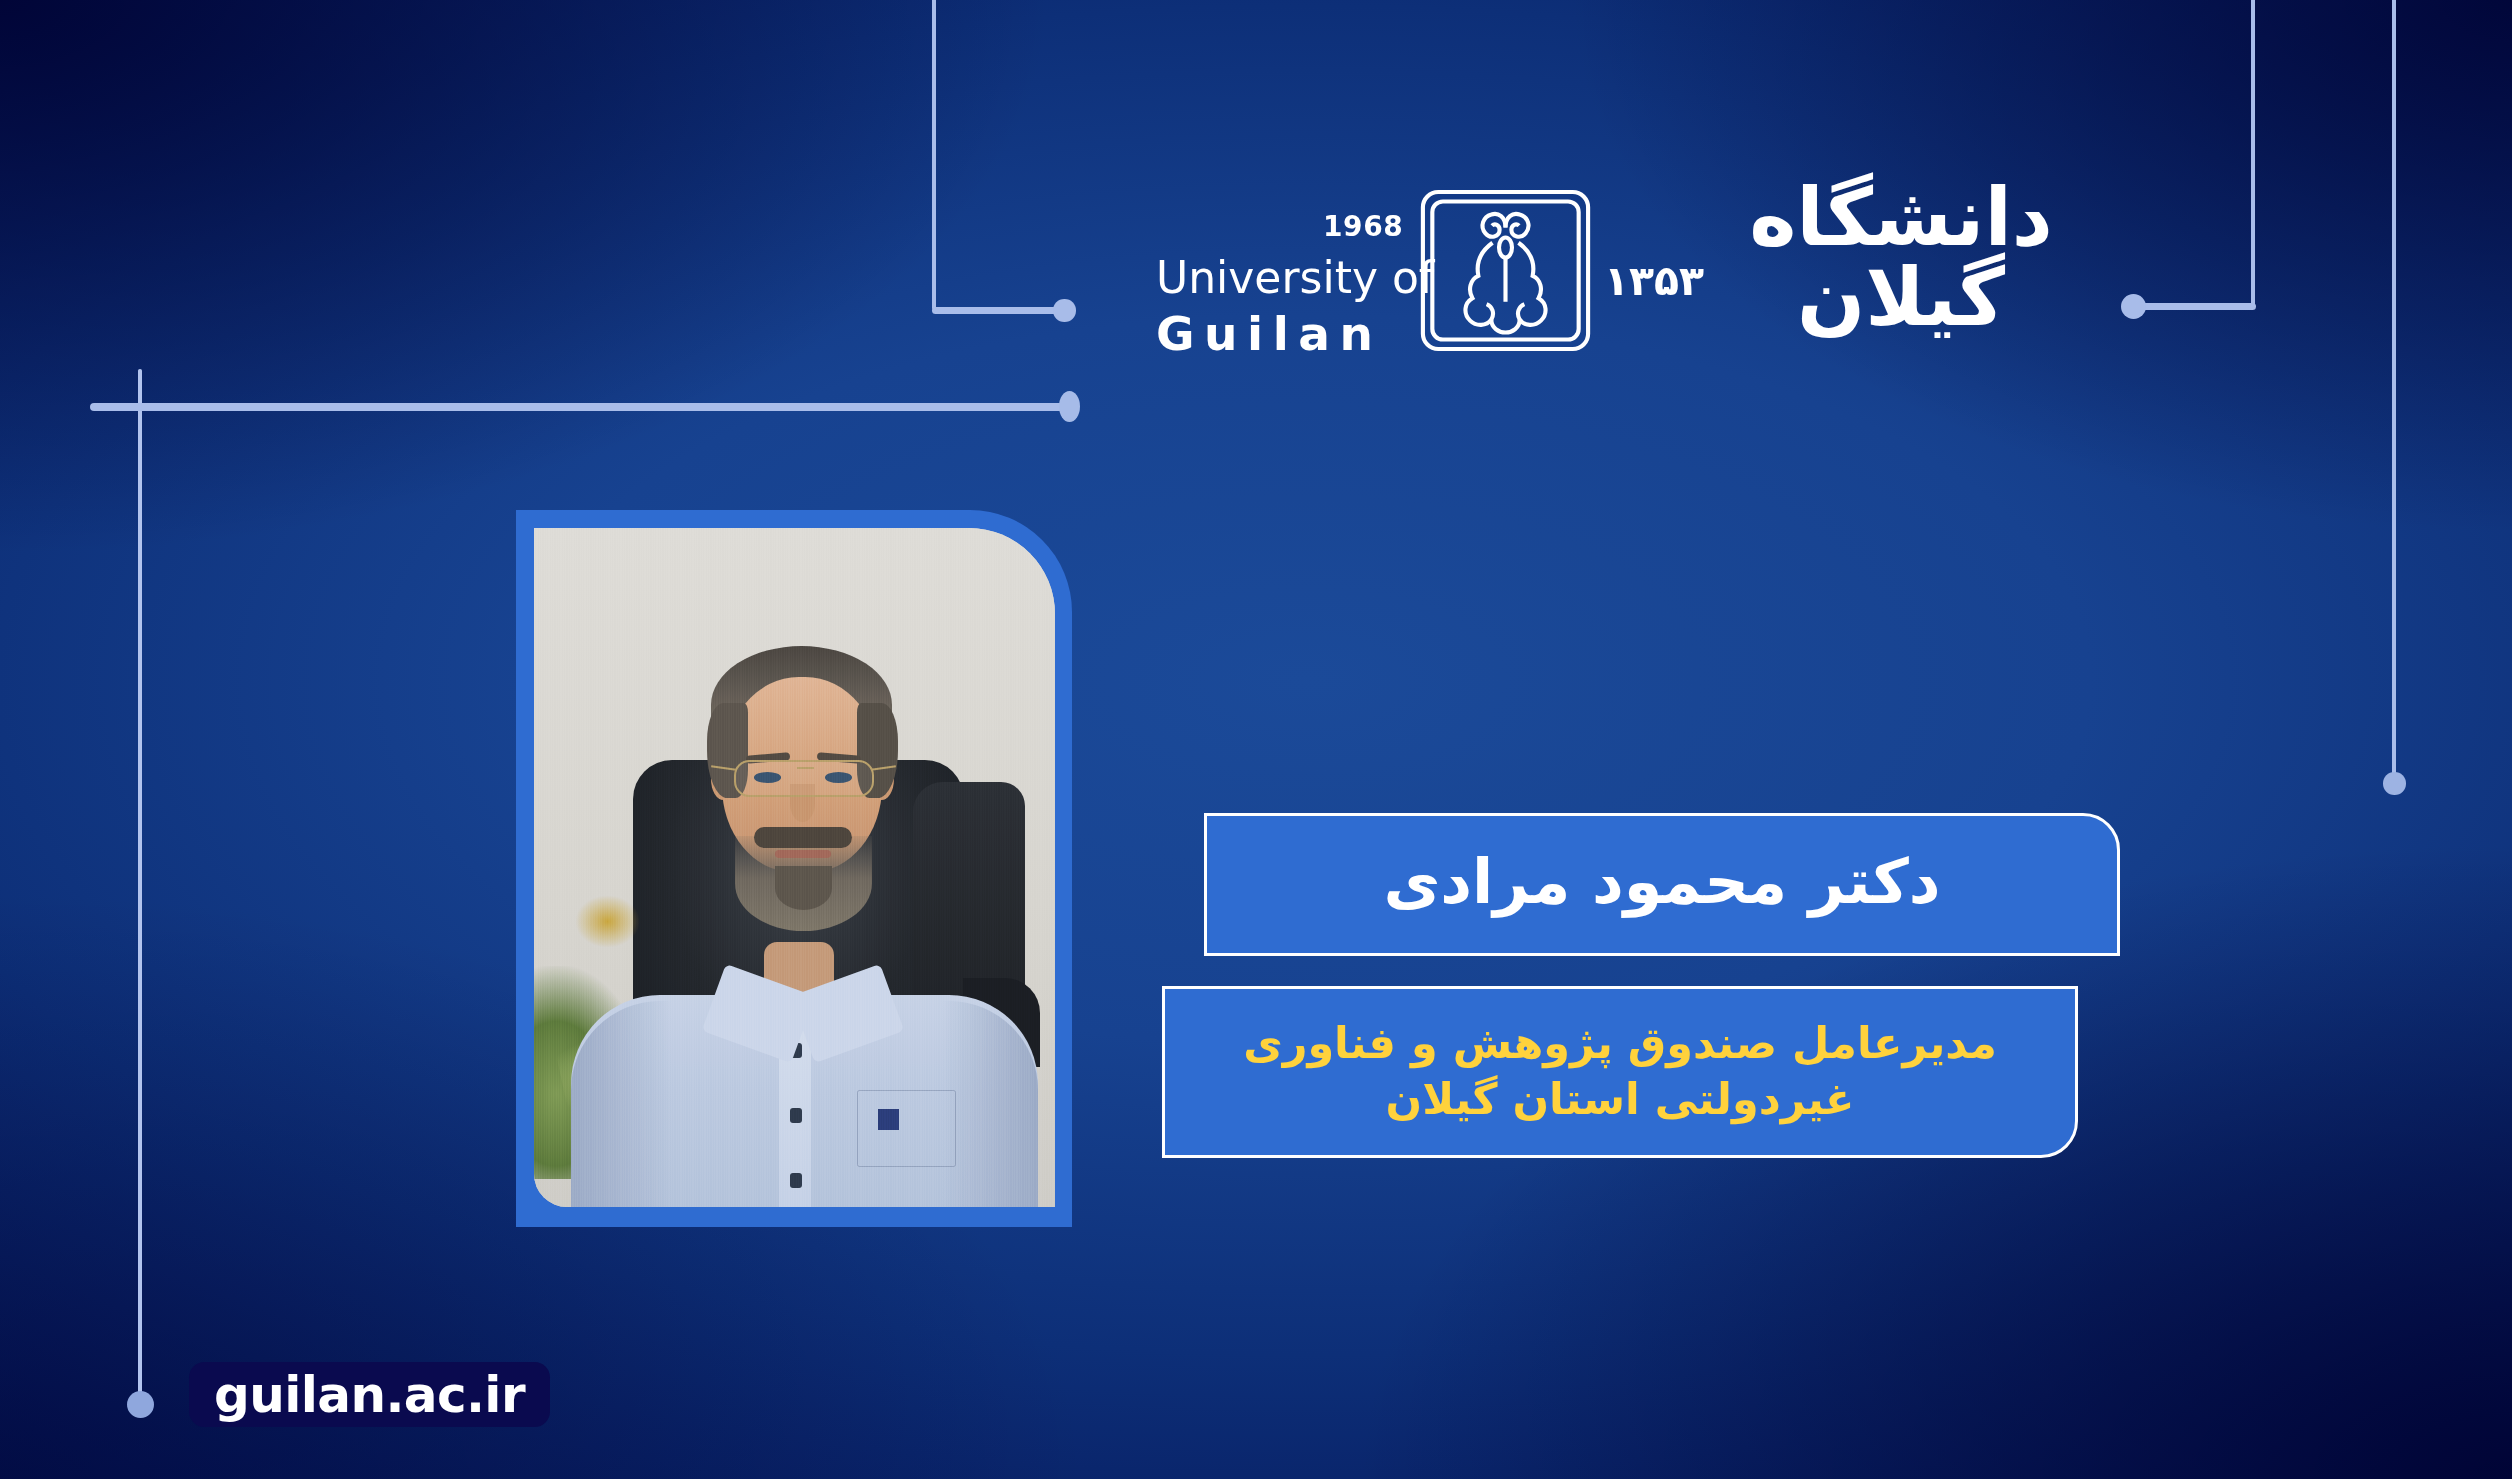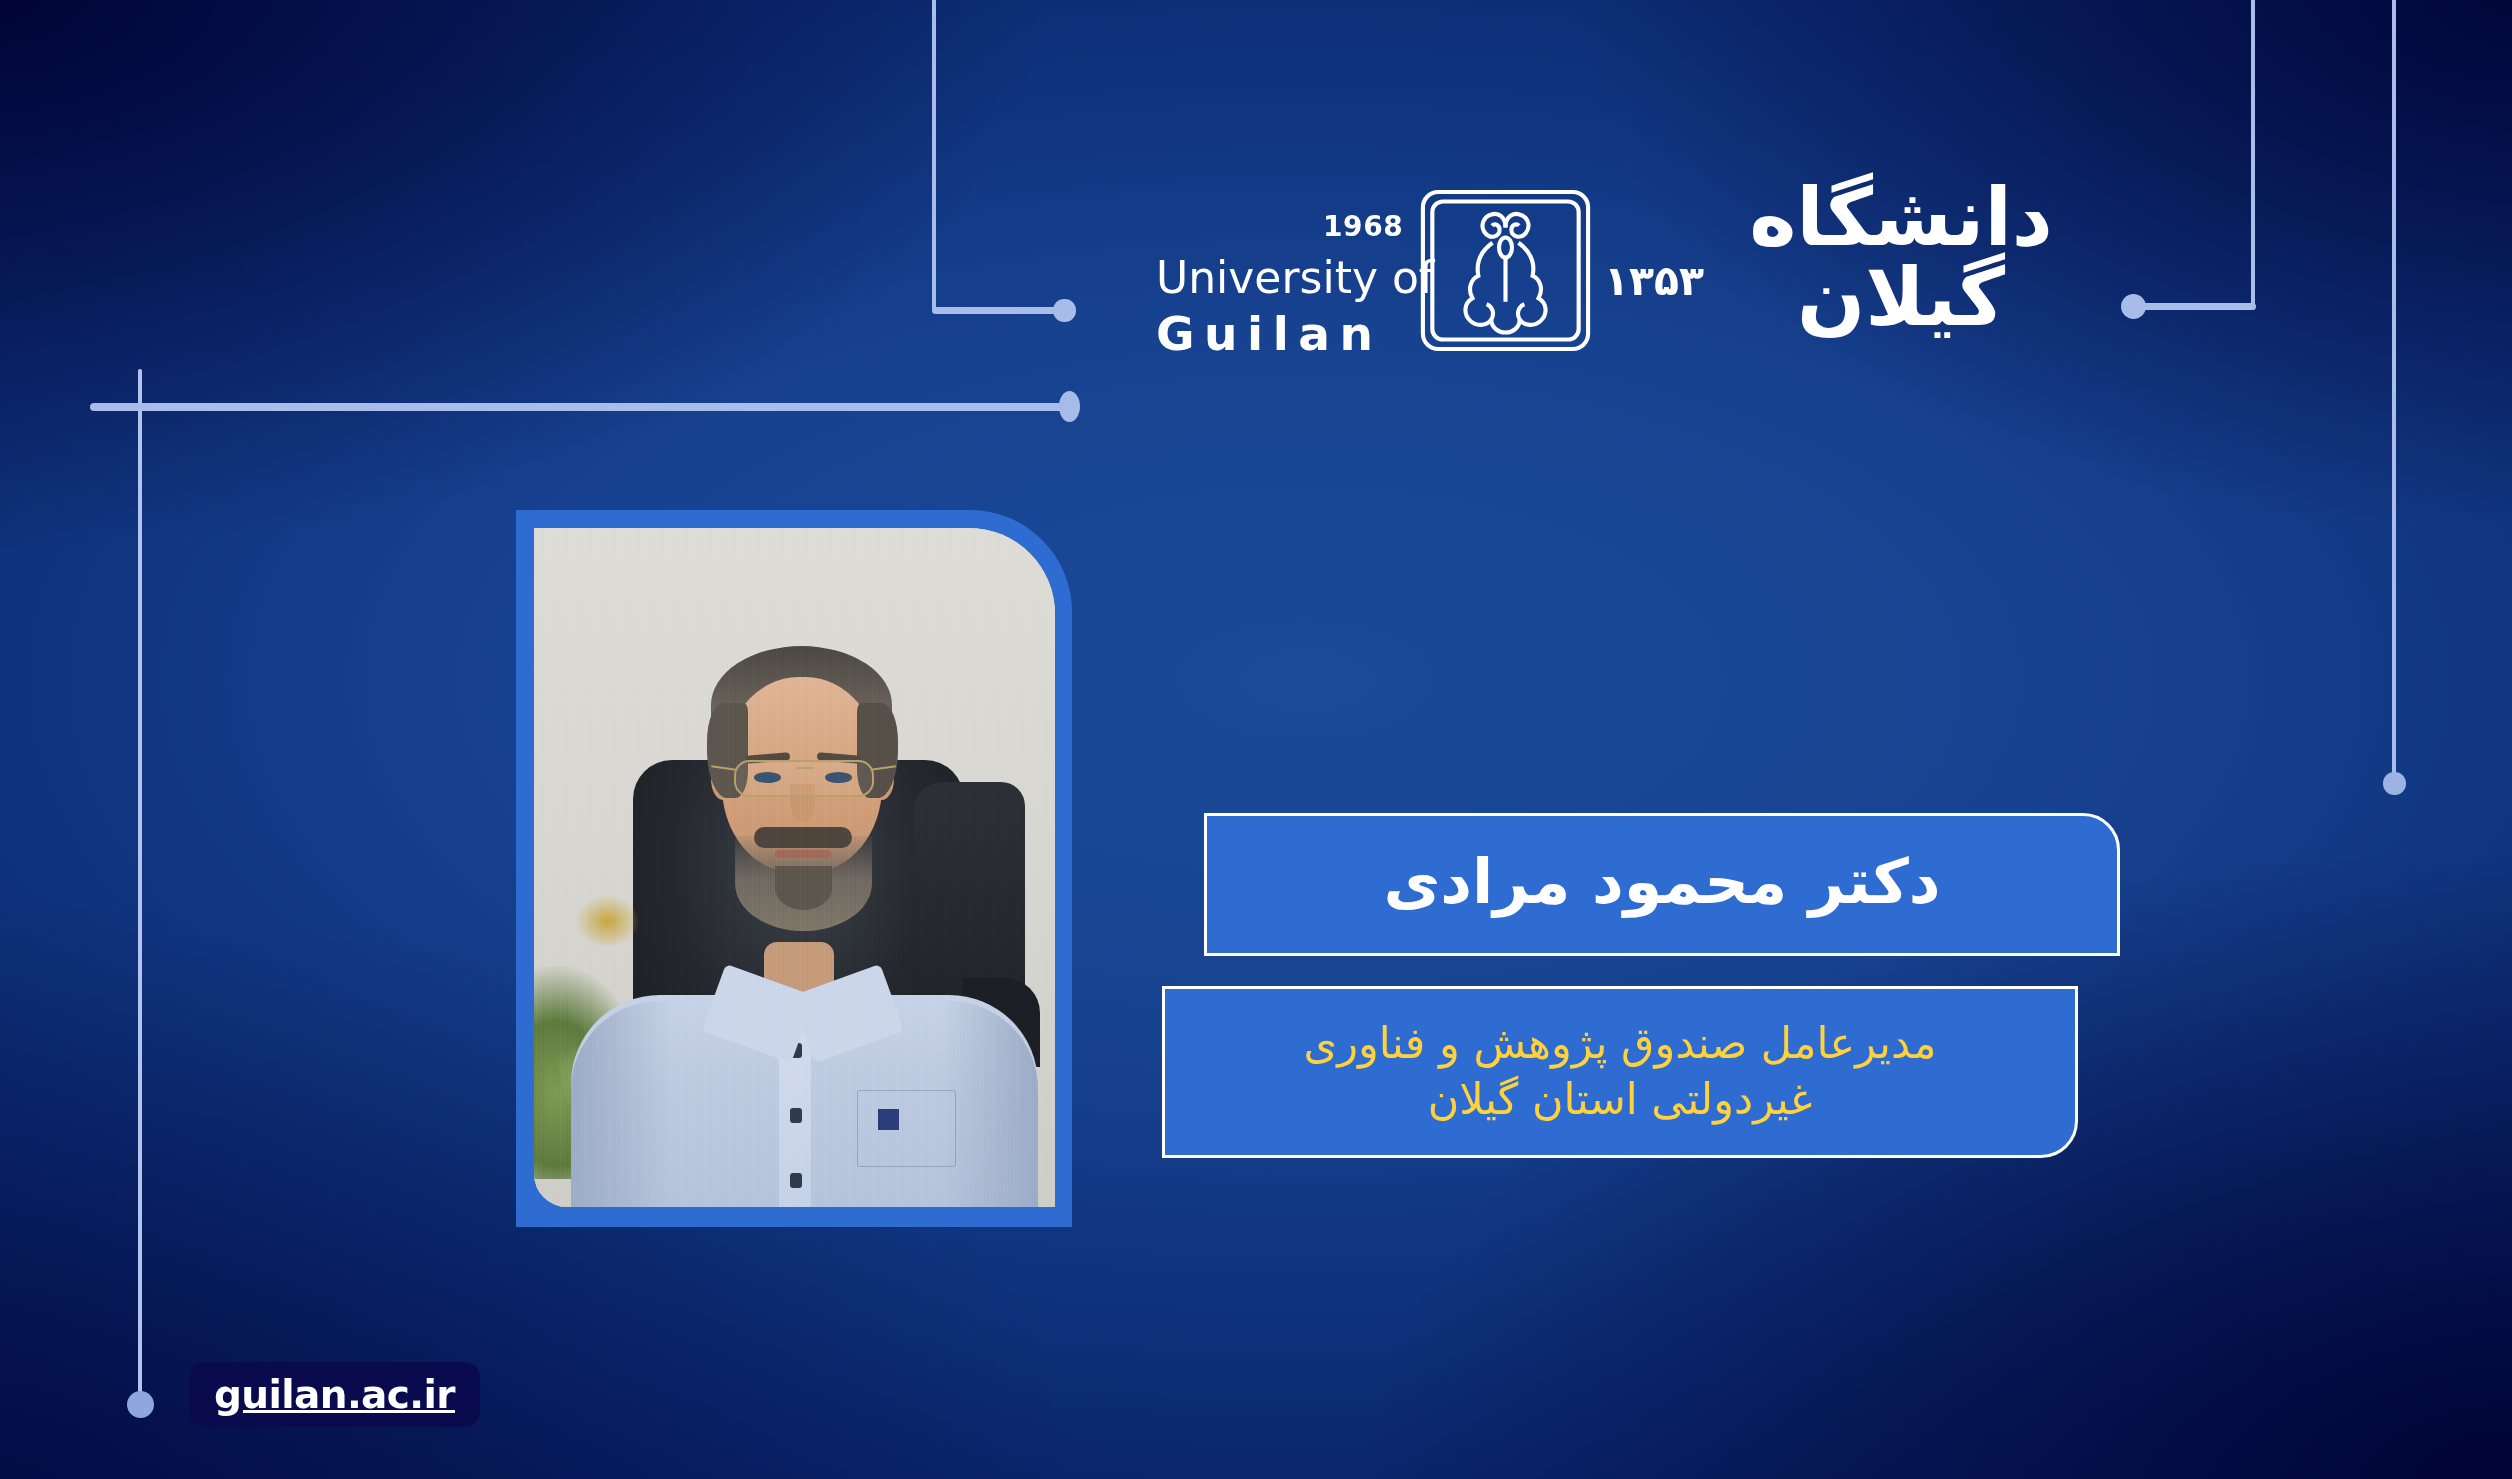--- a/index.html
+++ b/index.html
@@ -239,42 +239,41 @@
   }
   #role-banner{
     left:1162px; top:986px;
     width:916px; height:172px;
     border-radius:0 0 37px 0;
     padding:0 27px;
   }
   #role-banner .txt{
     color:#ffd23c;
     font-size:43px;
-    font-weight:400;
+    font-weight:700;
     line-height:1.30;
   }
 
   
   #url-badge{
     position:absolute;
     left:189px; top:1362px;
     height:65px;
     padding:0 25px;
     background:#0a0a4f;
     border-radius:15.4px;
     display:flex; align-items:center; justify-content:center;
     direction:ltr;
   }
   #url-badge .txt{
     color:#ffffff;
     font-family:"DejaVu Sans","Liberation Sans",sans-serif;
-    font-size:39px;
+    font-size:50px;
     font-weight:700;
     letter-spacing:-0.6px;
-    text-decoration:underline;
   }
 </style>
 </head>
 <body>
 
 <div class="stage">
 
   <div class="layer">
     <div class="dec v" id="dec-tl-v"></div>
     <div class="dec h" id="dec-tl-h"></div>

